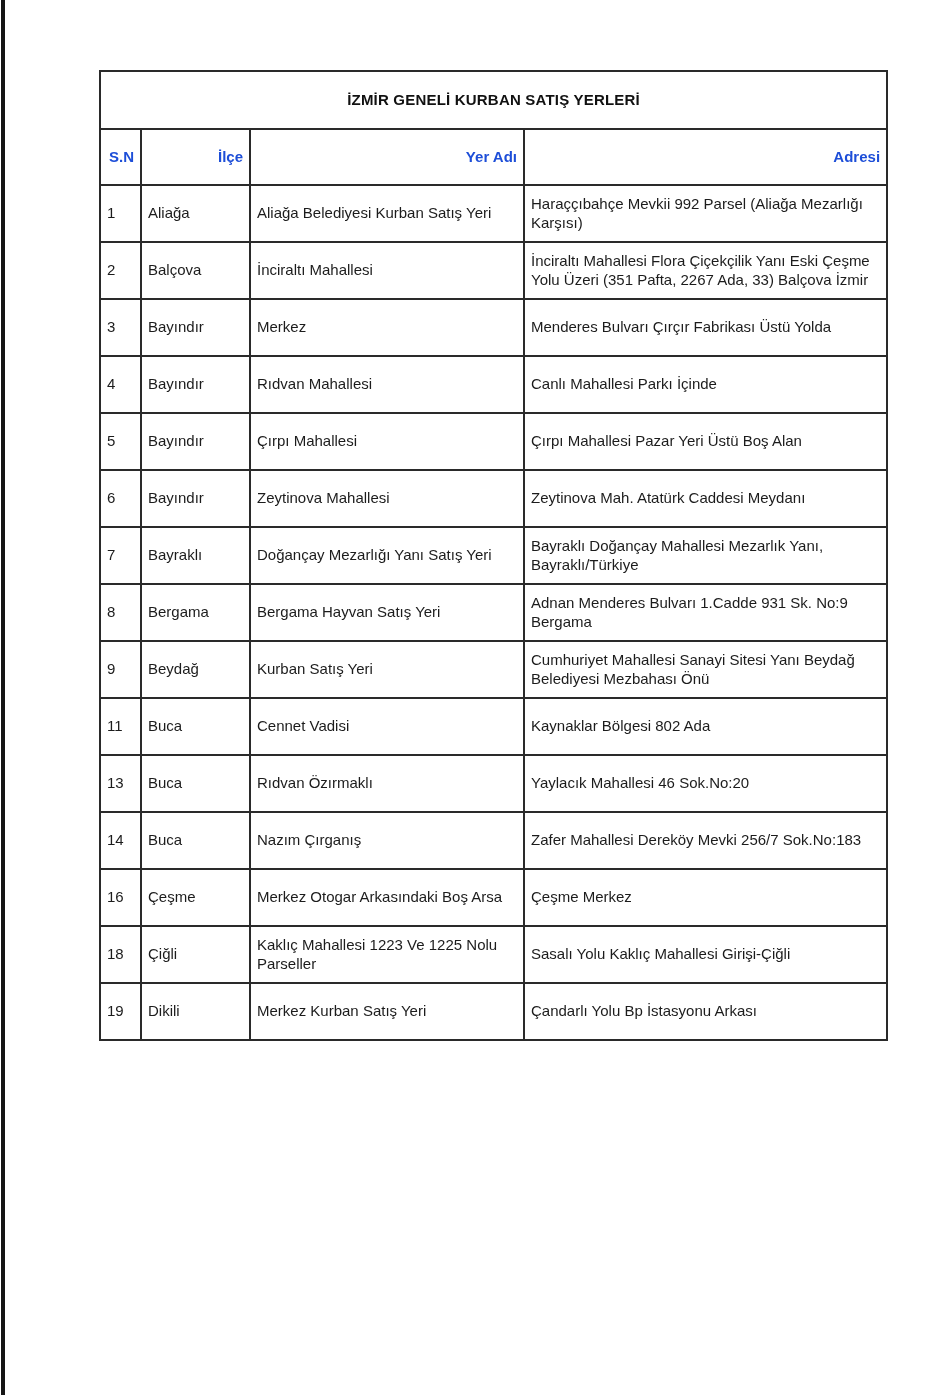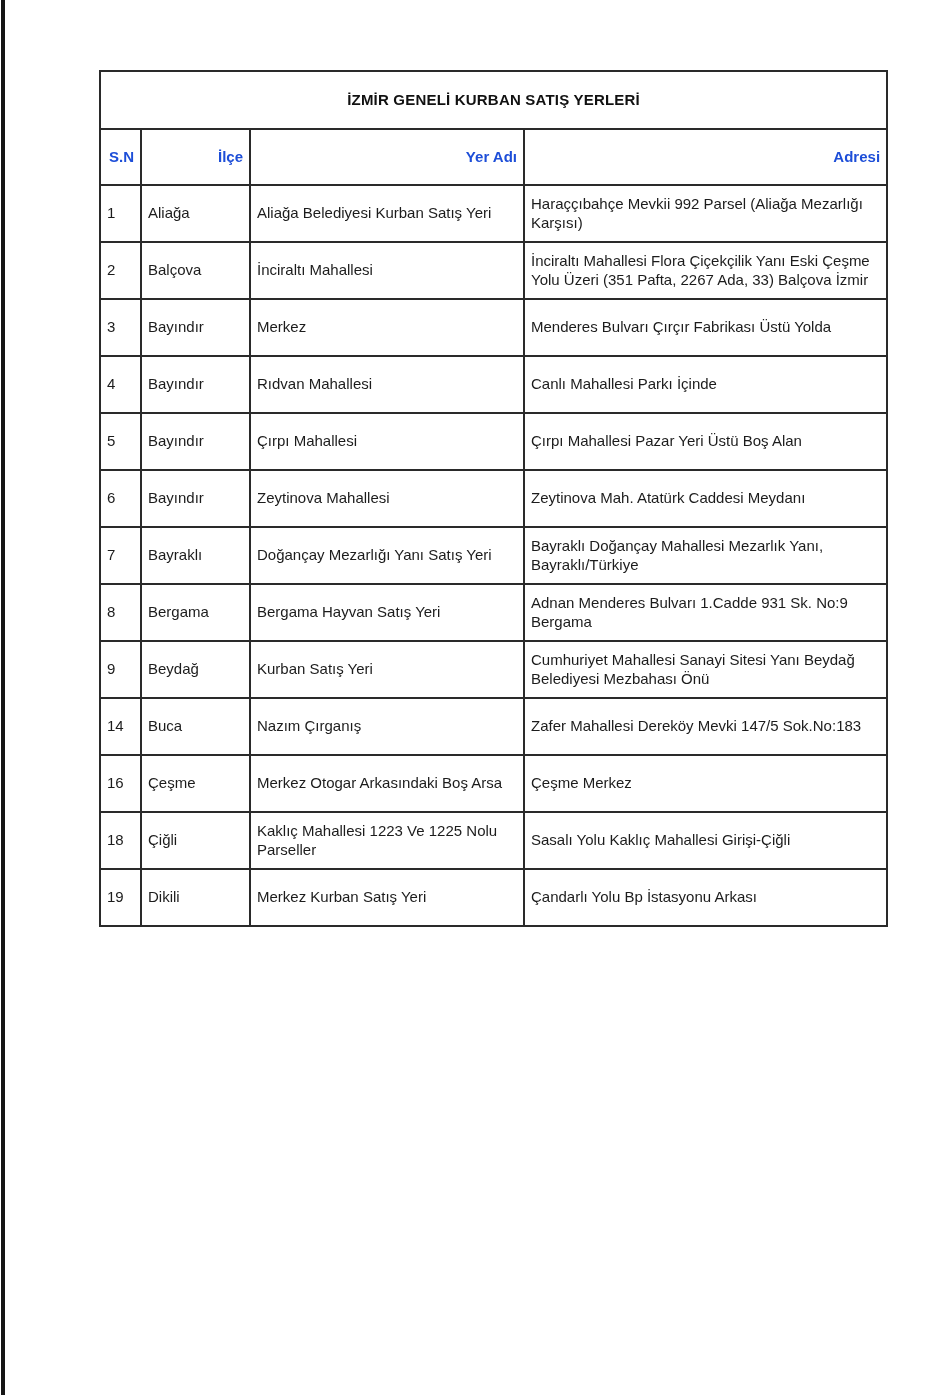--- a/index.html
+++ b/index.html
@@ -142,24 +142,36 @@
       <td class="cell-yer">Bergama Hayvan Satış Yeri</td>
       <td class="cell-adres">Adnan Menderes Bulvarı 1.Cadde 931 Sk. No:9  Bergama</td>
     </tr>
         <tr>
       <td class="cell-sn">9</td>
       <td class="cell-ilce">Beydağ</td>
       <td class="cell-yer">Kurban Satış Yeri</td>
       <td class="cell-adres">Cumhuriyet Mahallesi Sanayi Sitesi Yanı Beydağ Belediyesi Mezbahası Önü</td>
     </tr>
         <tr>
+      <td class="cell-sn">11</td>
+      <td class="cell-ilce">Buca</td>
+      <td class="cell-yer">Cennet Vadisi</td>
+      <td class="cell-adres">Kaynaklar Bölgesi 802 Ada</td>
+    </tr>
+        <tr>
+      <td class="cell-sn">13</td>
+      <td class="cell-ilce">Buca</td>
+      <td class="cell-yer">Rıdvan Özırmaklı</td>
+      <td class="cell-adres">Yaylacık Mahallesi 46 Sok.No:20</td>
+    </tr>
+        <tr>
       <td class="cell-sn">14</td>
       <td class="cell-ilce">Buca</td>
       <td class="cell-yer">Nazım Çırganış</td>
-      <td class="cell-adres">Zafer Mahallesi Dereköy Mevki 147/5 Sok.No:183</td>
+      <td class="cell-adres">Zafer Mahallesi Dereköy Mevki 256/7 Sok.No:183</td>
     </tr>
         <tr>
       <td class="cell-sn">16</td>
       <td class="cell-ilce">Çeşme</td>
       <td class="cell-yer">Merkez Otogar Arkasındaki Boş Arsa</td>
       <td class="cell-adres">Çeşme Merkez</td>
     </tr>
         <tr>
       <td class="cell-sn">18</td>
       <td class="cell-ilce">Çiğli</td>

